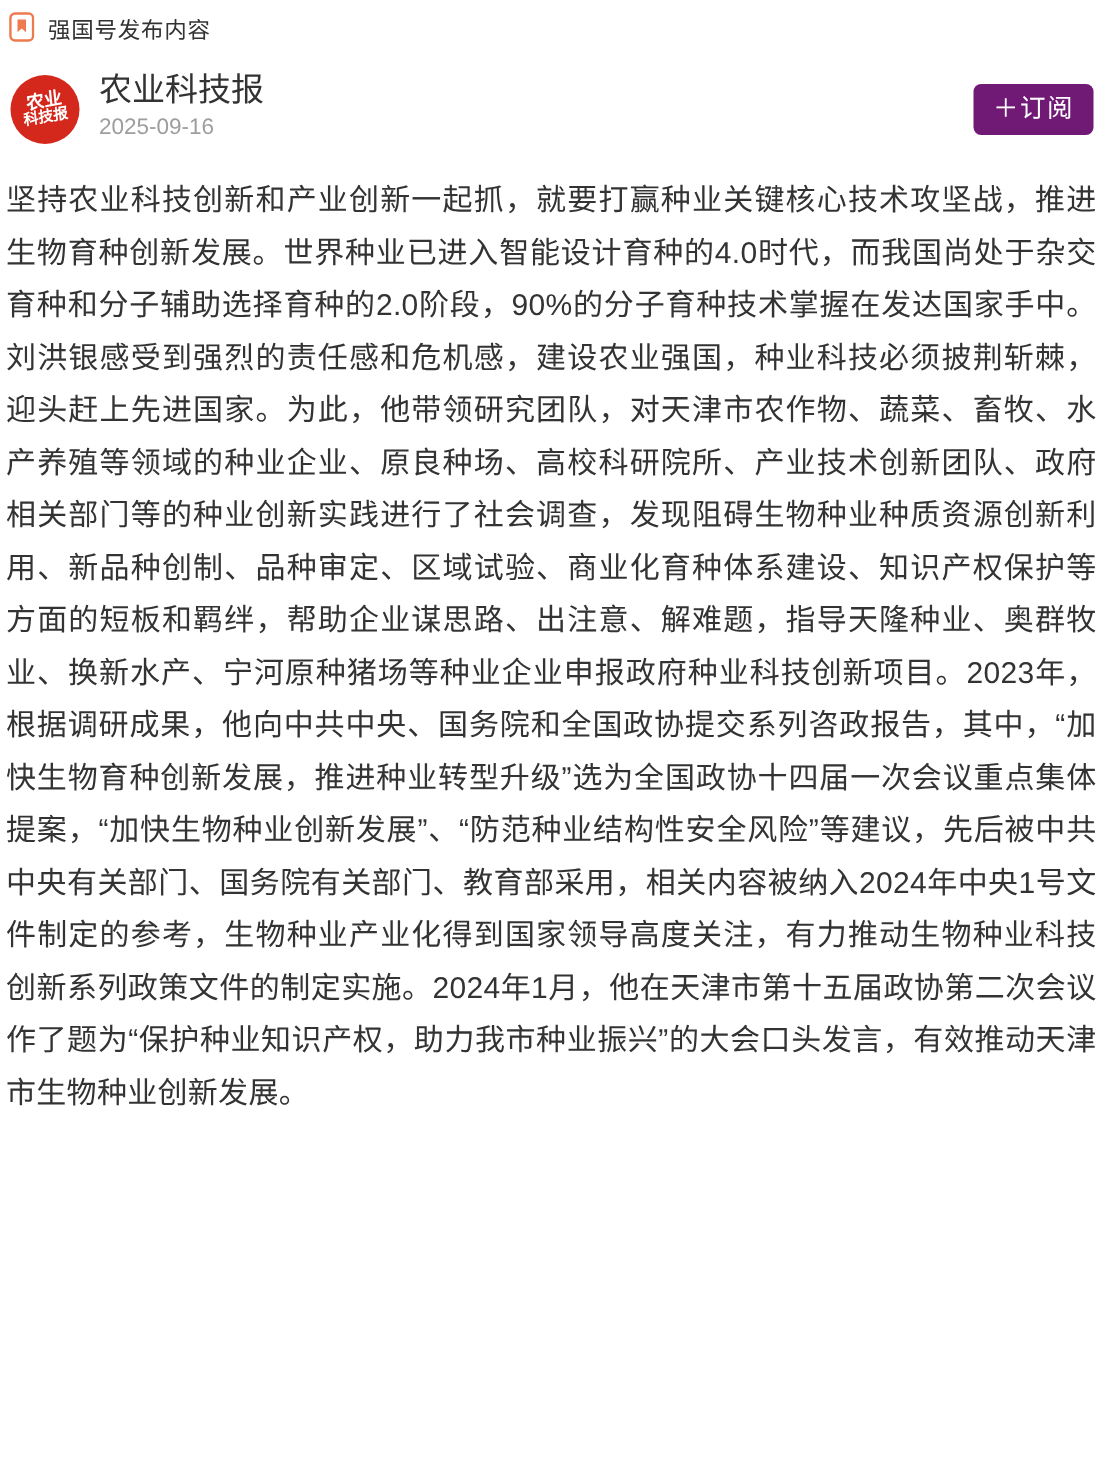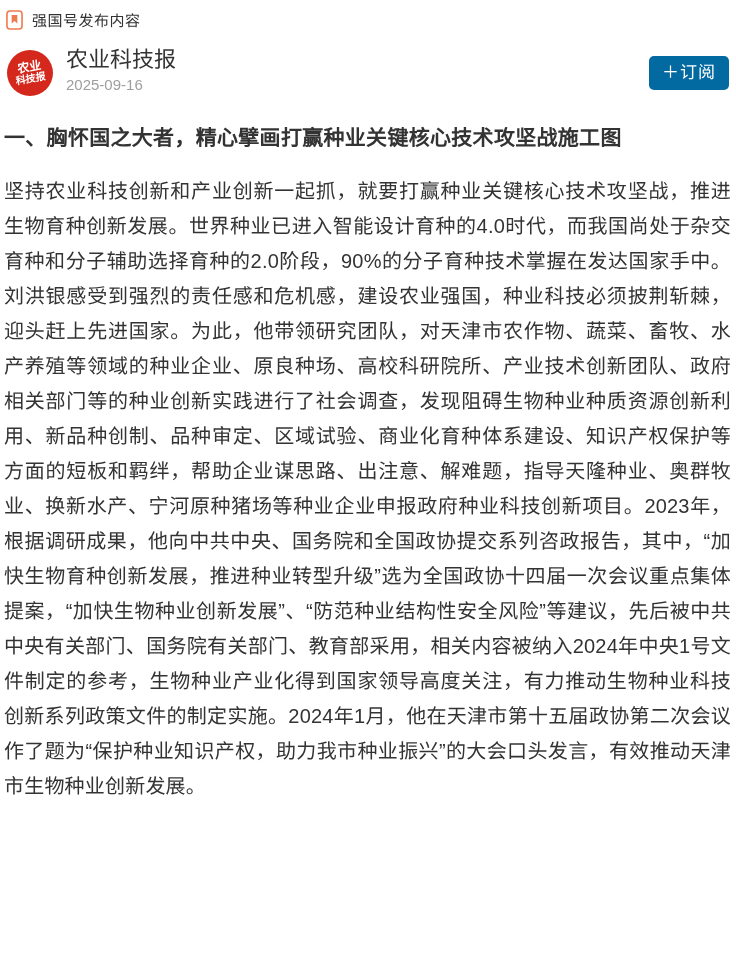--- a/index.html
+++ b/index.html
@@ -15,21 +15,21 @@
     font-size: 28px;
     font-weight: 700;
     color: #262626;
     line-height: 40px;
     letter-spacing: 0.5px;
     margin: 4px 0 16px;
   }
 
   .badge-row {
     display: flex;
-    align-items: flex-end;
+    align-items: center;
     gap: 9px;
     margin: 0 0 2px 2px;
     height: 24px;
   }
   .badge-row .badge-label {
     font-size: 15px;
     color: #333333;
     letter-spacing: 0.5px;
   }
 
@@ -70,21 +70,21 @@
   .publish-date {
     font-size: 15px;
     color: #9e9e9e;
     line-height: 21px;
     margin-top: 1px;
   }
 
   .subscribe-btn {
     margin-left: auto;
     margin-right: 2px;
-    background: #0369a1;
+    background: #701a75;
     color: #ffffff;
     border: none;
     border-radius: 5px;
     font-size: 17px;
     line-height: 1;
     padding: 8px 13px 9px;
     cursor: pointer;
     font-family: inherit;
     letter-spacing: 1px;
   }
@@ -132,18 +132,17 @@
     </div>
     <div class="pub-meta">
       <div class="publisher-name">农业科技报</div>
       <div class="publish-date">2025-09-16</div>
     </div>
     <button class="subscribe-btn">＋订阅</button>
   </div>
 
   <article>
 
-    <h2 class="section-heading">一、胸怀国之大者，精心擘画打赢种业关键核心技术攻坚战施工图</h2>
 
     <p class="para para-2">坚持农业科技创新和产业创新一起抓，就要打赢种业关键核心技术攻坚战，推进生物育种创新发展。世界种业已进入智能设计育种的4.0时代，而我国尚处于杂交育种和分子辅助选择育种的2.0阶段，90%的分子育种技术掌握在发达国家手中。刘洪银感受到强烈的责任感和危机感，建设农业强国，种业科技必须披荆斩棘，迎头赶上先进国家。为此，他带领研究团队，对天津市农作物、蔬菜、畜牧、水产养殖等领域的种业企业、原良种场、高校科研院所、产业技术创新团队、政府相关部门等的种业创新实践进行了社会调查，发现阻碍生物种业种质资源创新利用、新品种创制、品种审定、区域试验、商业化育种体系建设、知识产权保护等方面的短板和羁绊，帮助企业谋思路、出注意、解难题，指导天隆种业、奥群牧业、换新水产、宁河原种猪场等种业企业申报政府种业科技创新项目。2023年，根据调研成果，他向中共中央、国务院和全国政协提交系列咨政报告，其中，“加快生物育种创新发展，推进种业转型升级”选为全国政协十四届一次会议重点集体提案，“加快生物种业创新发展”、“防范种业结构性安全风险”等建议，先后被中共中央有关部门、国务院有关部门、教育部采用，相关内容被纳入2024年中央1号文件制定的参考，生物种业产业化得到国家领导高度关注，有力推动生物种业科技创新系列政策文件的制定实施。2024年1月，他在天津市第十五届政协第二次会议作了题为“保护种业知识产权，助力我市种业振兴”的大会口头发言，有效推动天津市生物种业创新发展。</p>
   </article>
 
 </div>
 
 </body></html>

